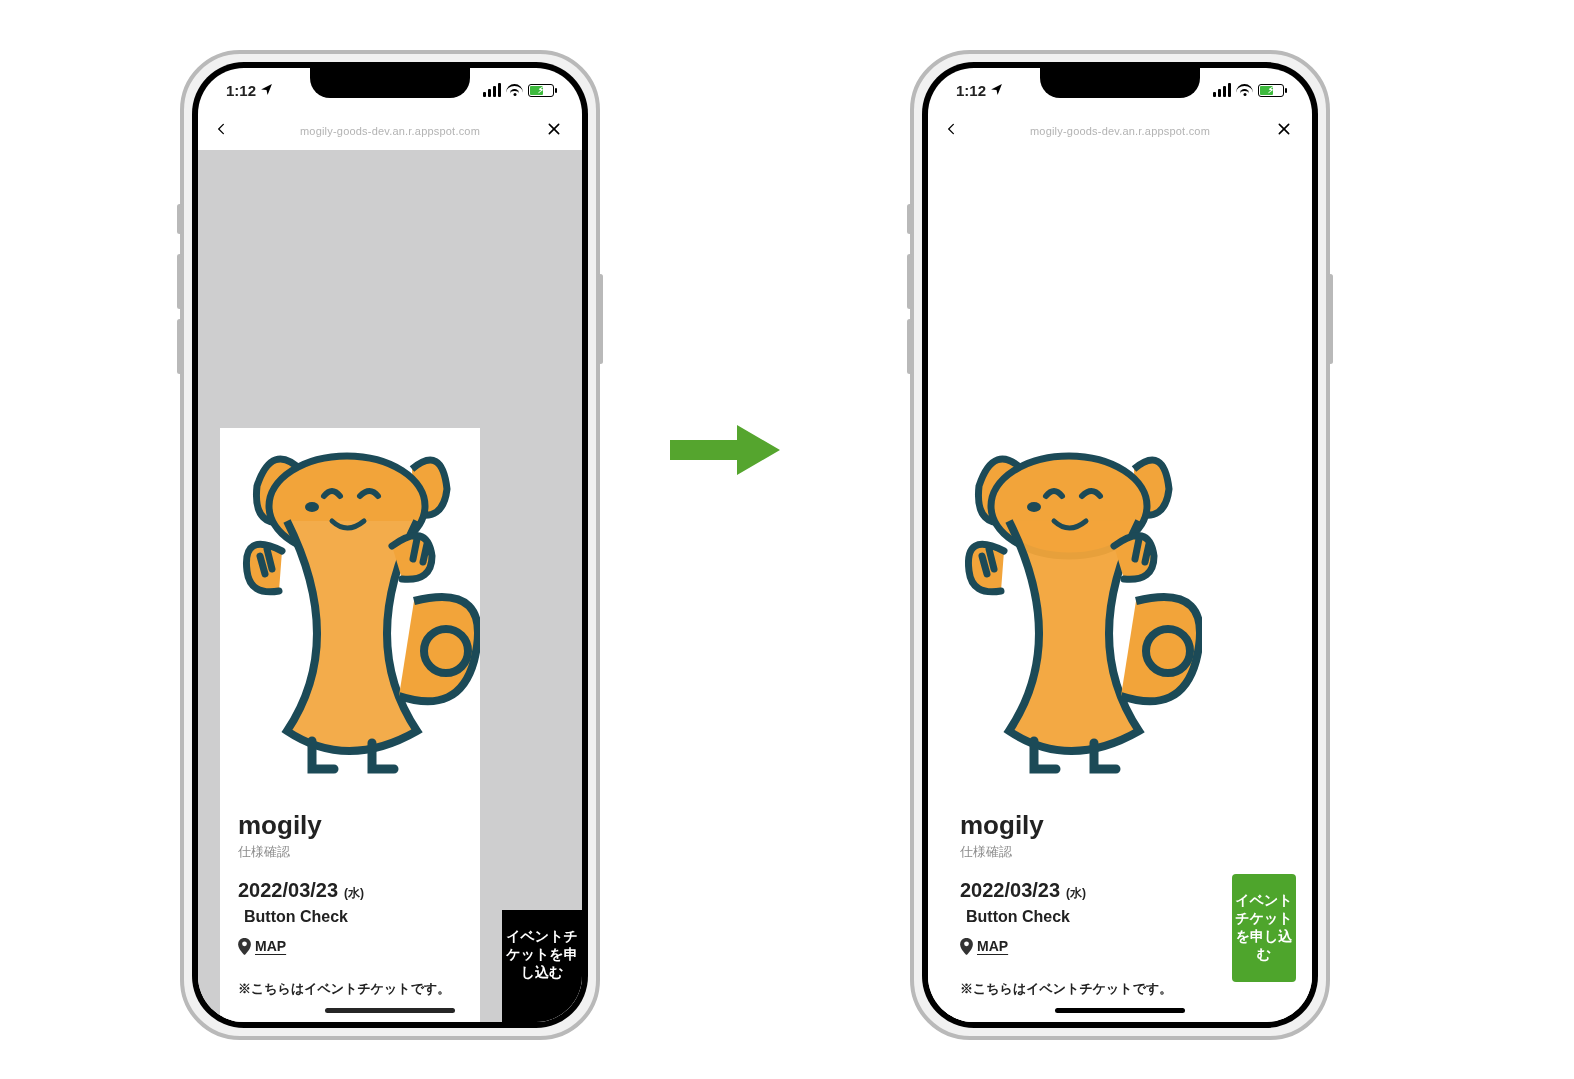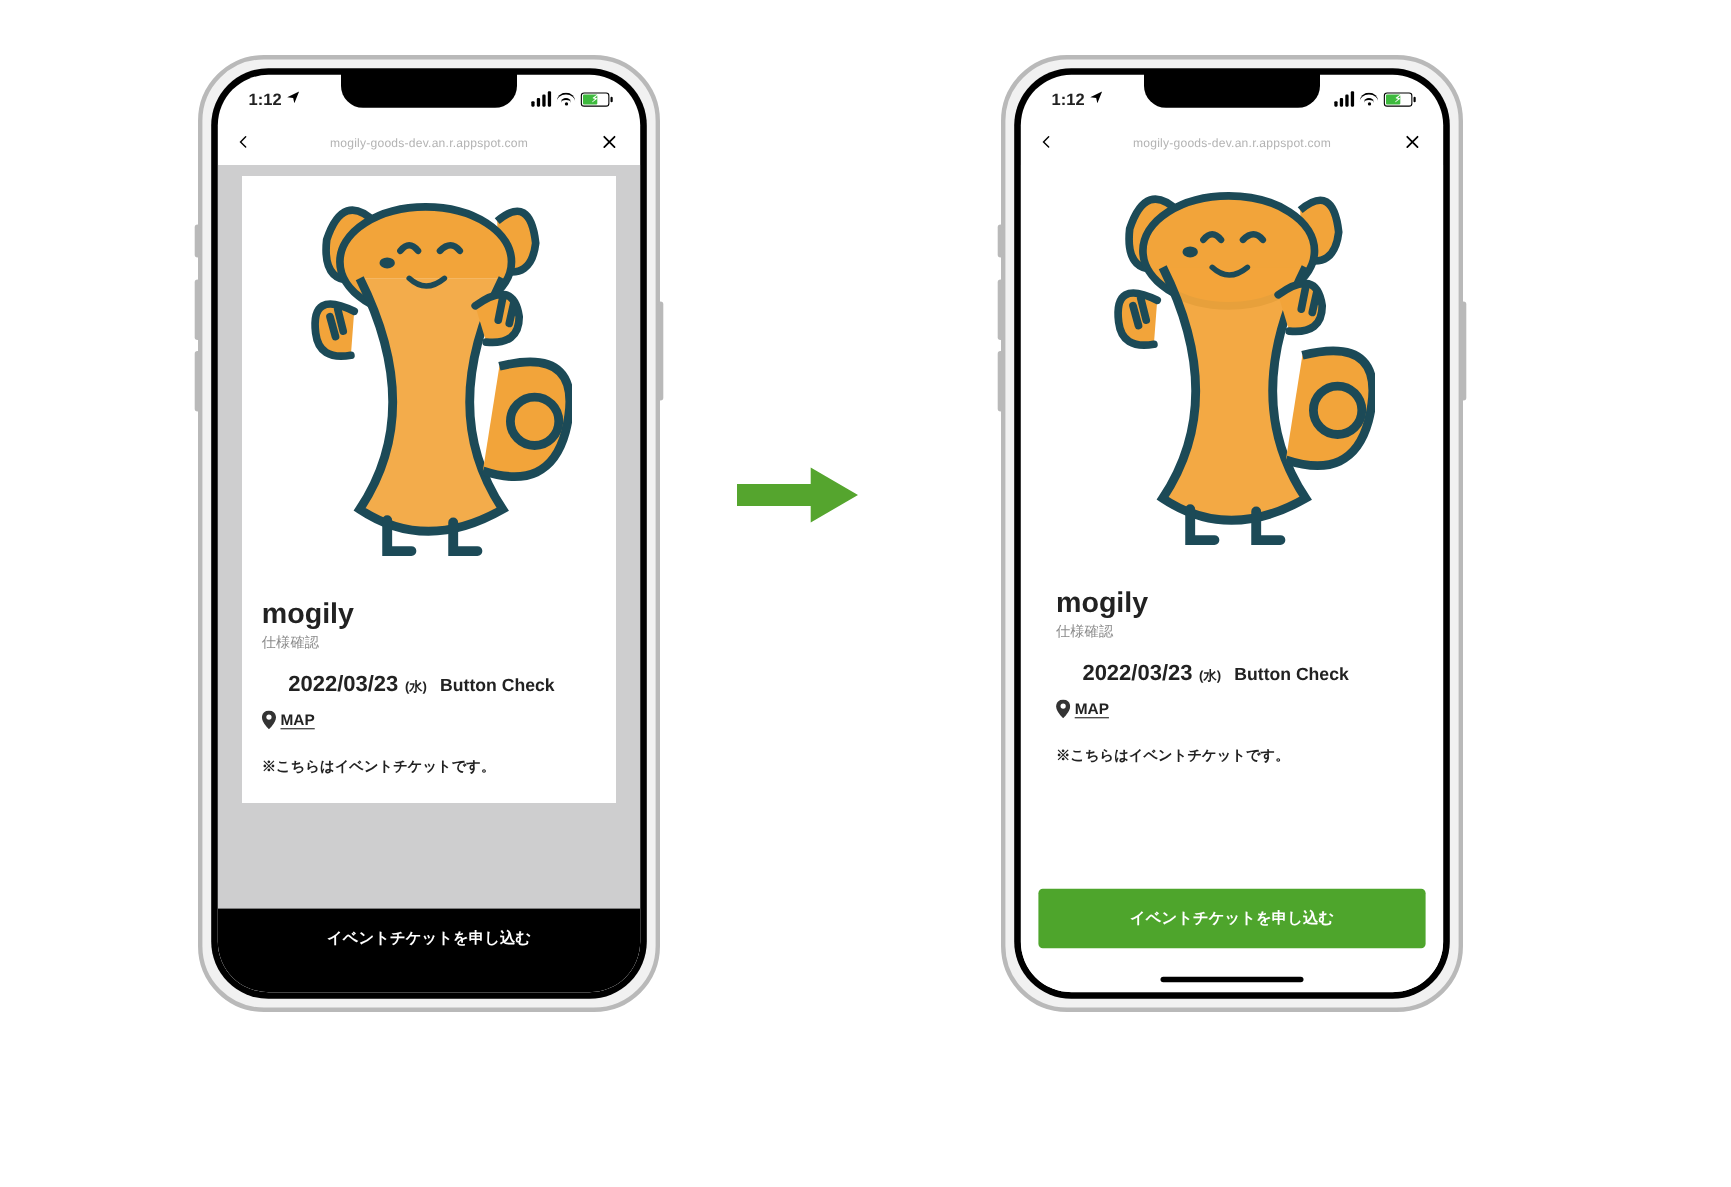--- a/index.html
+++ b/index.html
@@ -8,21 +8,21 @@
     background: #ffffff;
     font-family: -apple-system, BlinkMacSystemFont, "Helvetica Neue", Arial, sans-serif;
     color: #222;
     position: relative;
   }
 
   
   .phone {
     position: absolute;
     width: 420px;
-    height: 870px;
+    height: 990px;
     border-radius: 60px;
     background: #f1f1f1;
     border: 4px solid #b9b9b9;
     padding: 8px;
   }
   .phone-inner {
     width: 100%; height: 100%;
     border-radius: 52px;
     background: #000;
     padding: 6px;
@@ -61,40 +61,41 @@
     display:flex; align-items:center; height:38px; padding:0 16px;
     gap:24px;
   }
   .nav .back-ico, .nav .close-ico { width:20px; }
   .nav .url {
     flex:1; text-align:center; color:#b3b3b3; font-size:11px; letter-spacing:.2px;
   }
 
   .page {
     flex:1;
-    display:flex; flex-direction:column;
+    display:flex; 
     overflow:hidden;
+    align-items:flex-end;
   }
   .page.gray-bg { background:#cececf; }
   .page.white-bg { background:#fff; }
 
   .card {
     margin:10px 22px 0 22px;
     background:#fff;
     padding:0 0 18px 0;
   }
   .card-hero {
     height:370px;
     display:flex; align-items:center; justify-content:center;
     position:relative;
   }
   .card-body { padding: 8px 18px 0 18px; }
   .brand { font-size:26px; font-weight:700; margin-top:4px; }
   .spec-label { font-size:13px; color:#8c8c8c; margin-top:2px; }
-  .date-row { margin-top:18px; font-weight:700; font-size:20px; display:flex; align-items:baseline; gap:6px; flex-wrap:wrap;margin-left:24px;}
+  .date-row { margin-top:18px; font-weight:700; font-size:20px; display:flex; align-items:baseline; gap:6px; flex-wrap:wrap;}
   .date-row .dow { font-size:12px; font-weight:600; }
   .date-row .title { margin-left:6px; font-size:16px; }
   .map-row { margin-top:12px; display:flex; align-items:center; gap:5px; font-size:14px; font-weight:700; }
   .map-row .map-label { text-decoration:underline; text-underline-offset:3px; }
   .note { margin: 26px 0 6px 0; font-size:13px; font-weight:600; }
 
   .cta-black {
     margin-top:auto;
     background:#000; color:#fff; text-align:center;
     padding:18px 0 40px 0; font-size:14px; font-weight:600;

